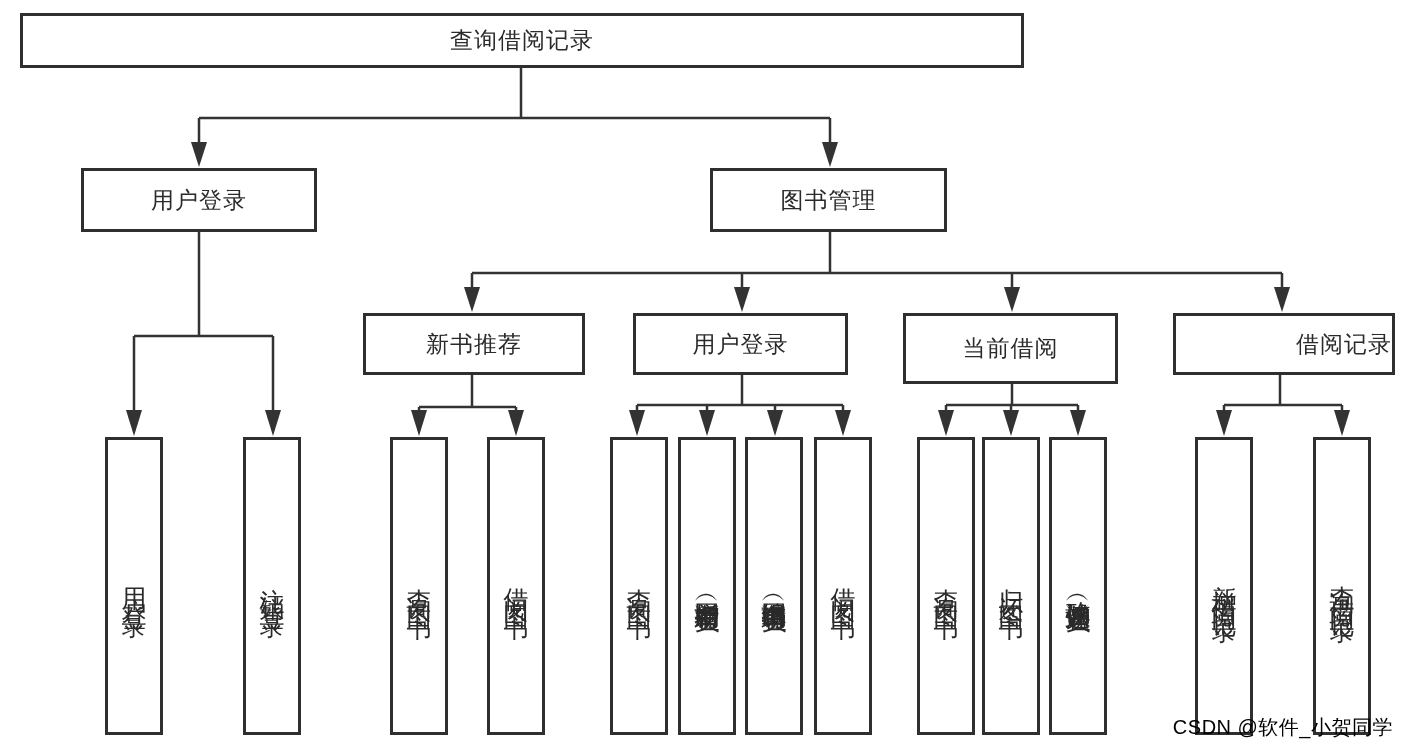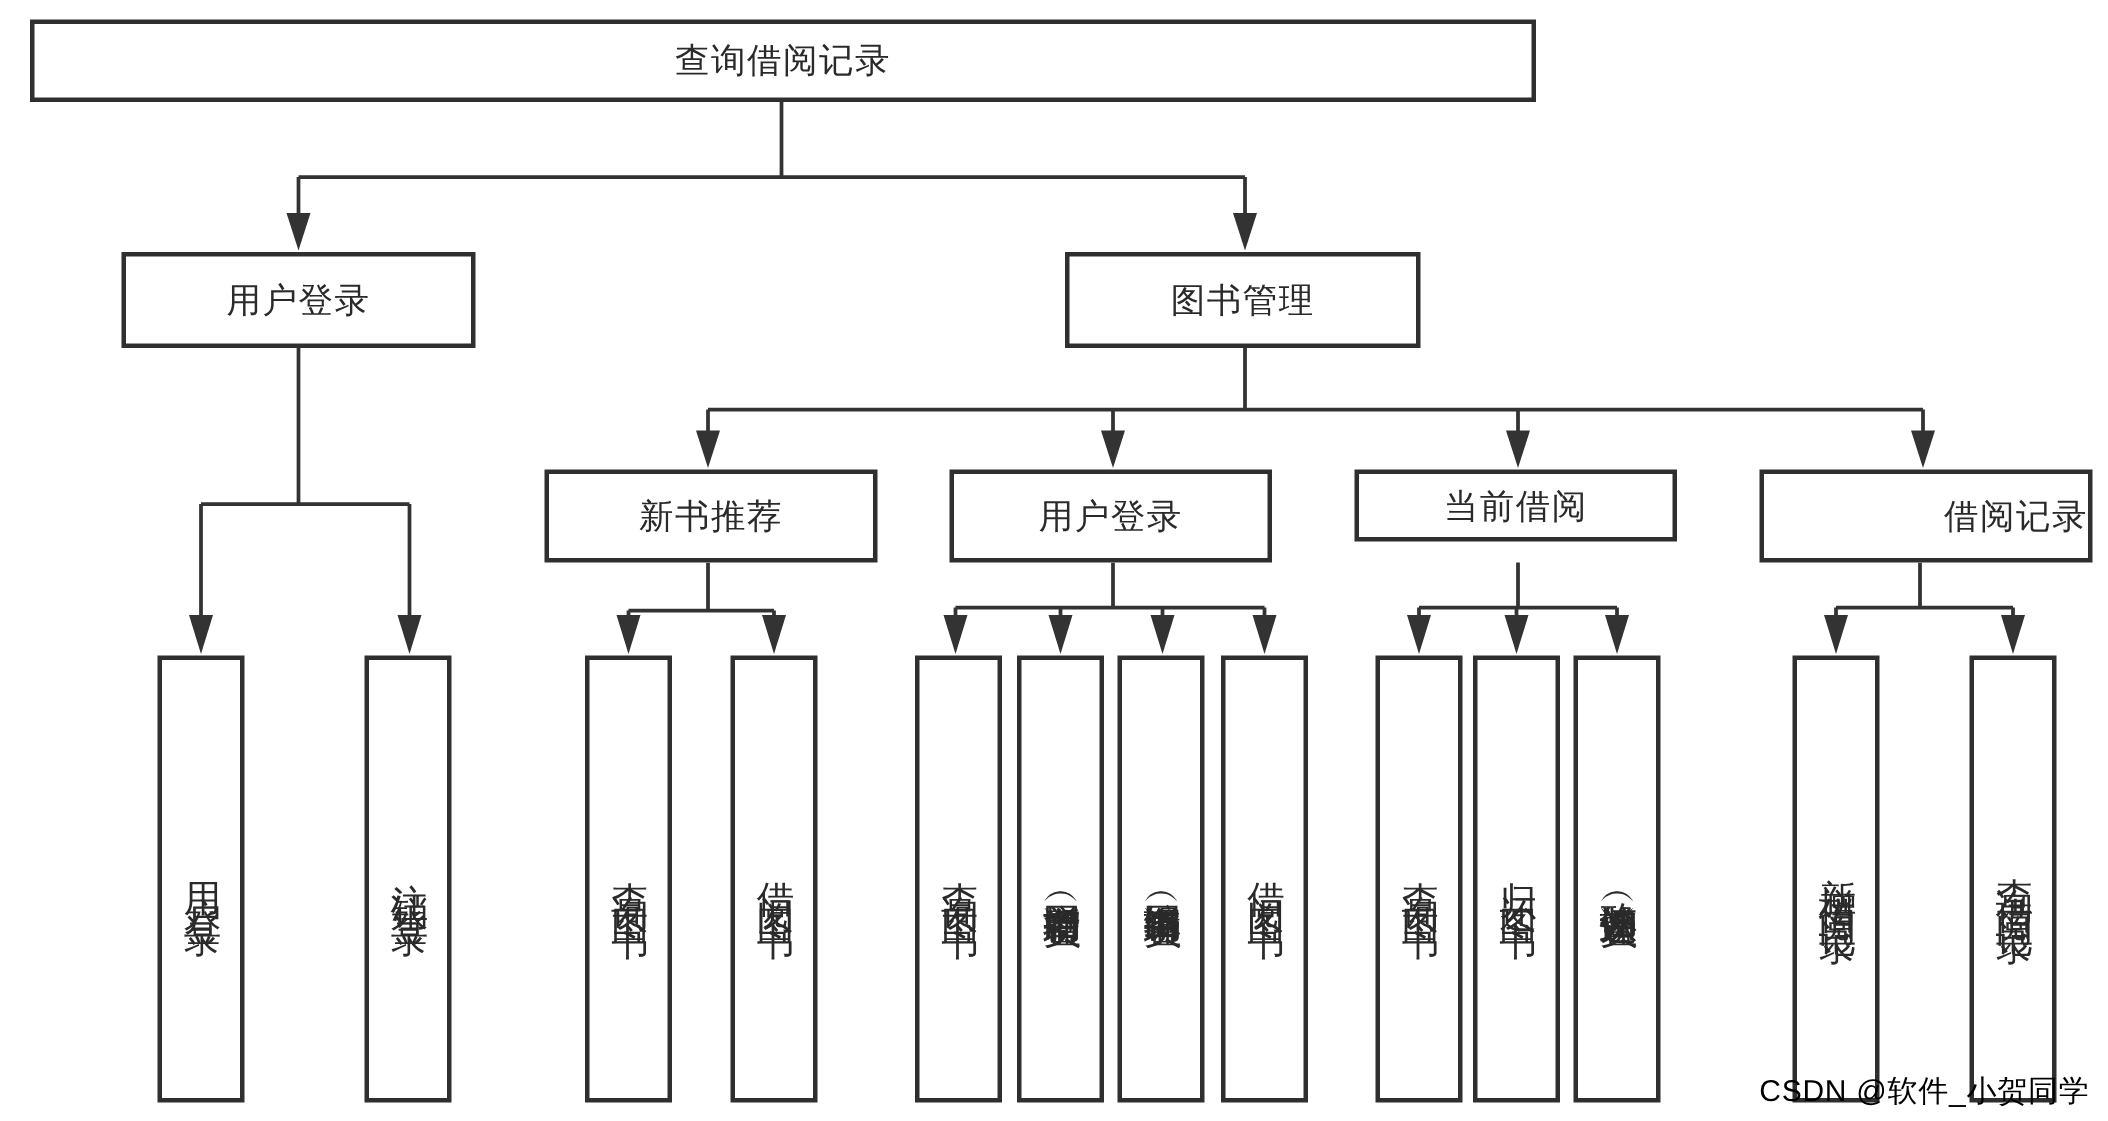--- a/index.html
+++ b/index.html
@@ -116,21 +116,21 @@
   <div class="box" style="left:710px;top:168px;width:237px;height:64px;">
     <span>图书管理</span>
   </div>
 
   <div class="box" style="left:363px;top:313px;width:222px;height:62px;align-items:center;">
     <span>新书推荐</span>
   </div>
   <div class="box" style="left:633px;top:313px;width:215px;height:62px;">
     <span>用户登录</span>
   </div>
-  <div class="box" style="left:903px;top:313px;width:215px;height:48px;">
+  <div class="box" style="left:903px;top:313px;width:215px;height:71px;">
     <span>当前借阅</span>
   </div>
   <div class="box" style="left:1173px;top:313px;width:222px;height:62px;justify-content:flex-end;">
     <span>借阅记录</span>
   </div>
 
   <div class="box leaf" style="left:105px;">
     <span class="vtext ls8">用户登录</span>
   </div>
   <div class="box leaf" style="left:243px;">

